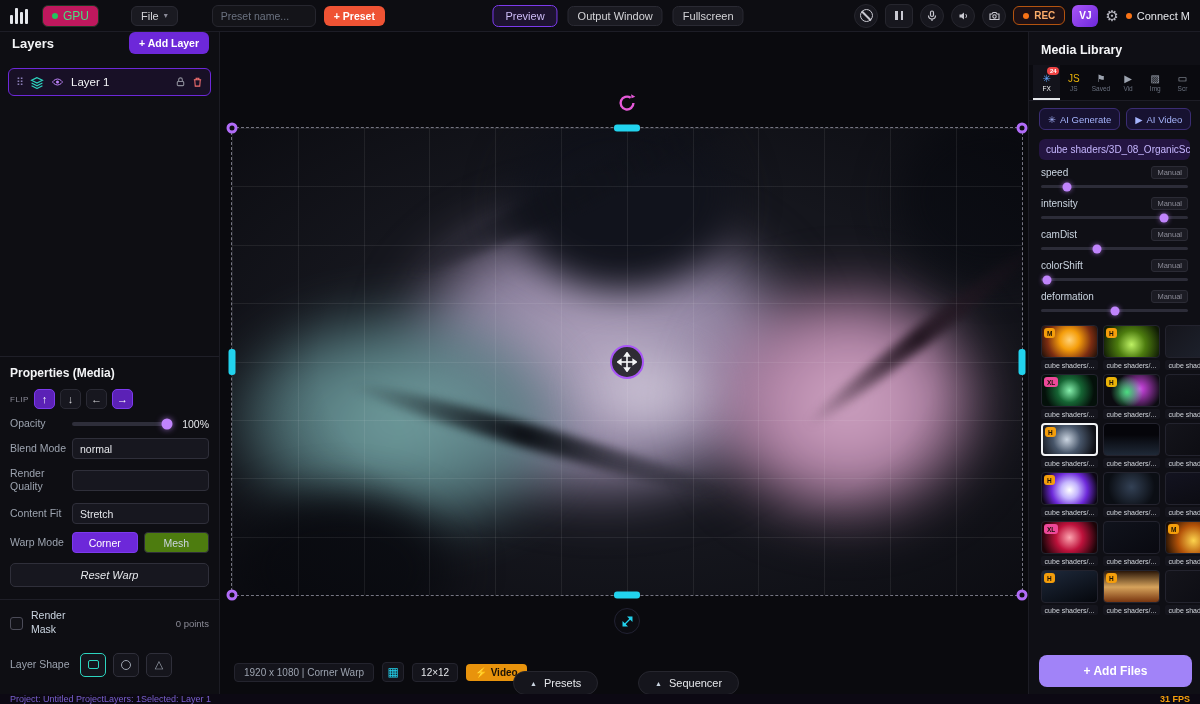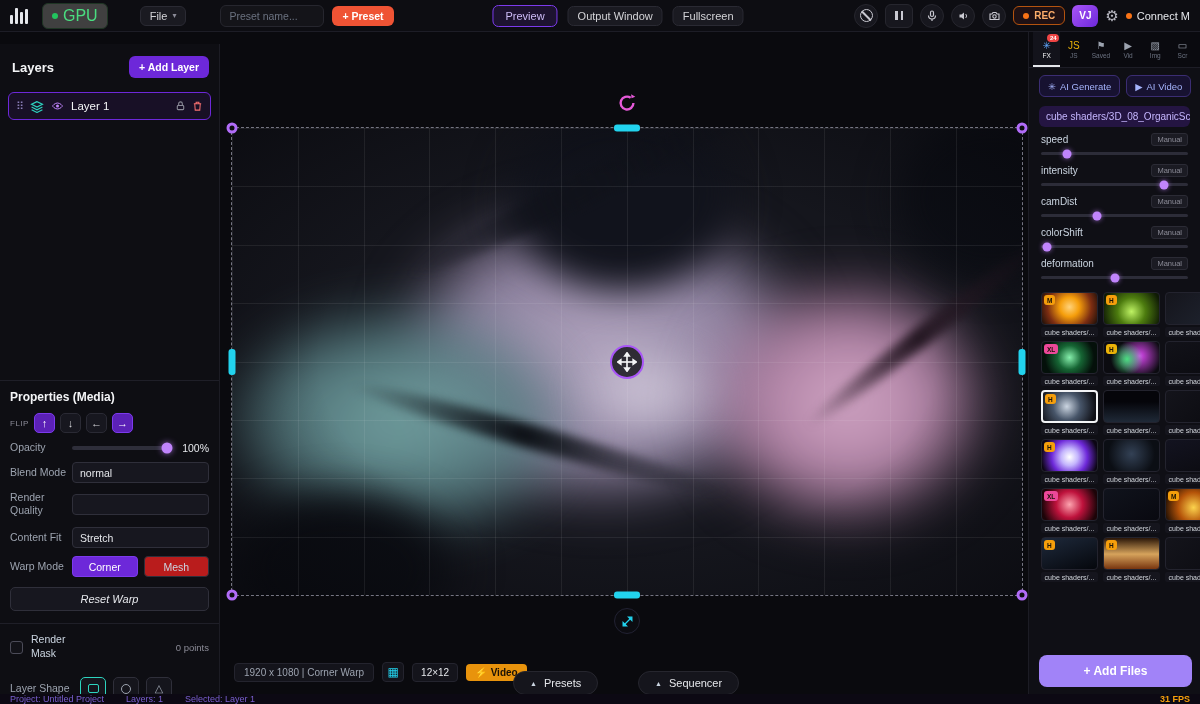--- a/index.html
+++ b/index.html
@@ -6,21 +6,21 @@
   html,body { width:1200px; height:704px; overflow:hidden; background:#0a0a0e;
     font-family:"Liberation Sans", sans-serif; color:#e5e7eb; }
 
   
   .topbar { position:absolute; top:0; left:0; right:0; height:32px; background:#0d0d12;
     border-bottom:1px solid #1d1d26; display:flex; align-items:center; padding:0 10px; z-index:80; }
   .logo { display:flex; align-items:flex-end; gap:2px; height:16px; margin-right:14px; }
   .logo i { display:block; width:3px; background:#e5e7eb; border-radius:1px; }
   .pill { display:inline-flex; align-items:center; gap:5px; background:#1a1a21; border:1px solid #2a2a33;
     border-radius:6px; padding:3px 9px; font-size:11px; color:#d4d4d8; cursor:pointer; white-space:nowrap; }
-  .gpu-pill { background:#404040; border-color:#1f3524; color:#4ade80; font-size:16px; }
+  .gpu-pill { background:#be185d; border-color:#1f3524; color:#4ade80; font-size:12px; }
   .dot { width:6px; height:6px; border-radius:50%; display:inline-block; }
   .g-dot { background:#22c55e; } .o-dot { background:#f97316; }
   .preset-input { background:#141419; border:1px solid #26262e; border-radius:6px; height:22px; width:104px;
     color:#d4d4d8; font-size:10.5px; padding:0 8px; margin-left:34px; }
   .preset-input::placeholder { color:#6b7280; }
   .preset-btn { background:#ef5334; border:none; border-radius:6px; color:#fff; font-size:10.5px; font-weight:700;
     padding:4px 10px; margin-left:8px; cursor:pointer; }
   .center-group { position:absolute; left:50%; transform:translateX(-50%); display:flex; gap:10px; align-items:center;padding-left:36px; }
   .preview-btn { background:rgba(124,58,237,.14); border:1px solid #7c3aed; color:#cdbcf8; border-radius:6px;
     font-size:11px; padding:4px 12px; cursor:pointer; }
@@ -32,21 +32,21 @@
   .no-circle::after { content:""; position:absolute; left:-1px; top:4.5px; width:13px; height:1.5px;
     background:#c9c9d1; transform:rotate(45deg); }
   .pause-bars { display:flex; gap:3px; } .pause-bars i { width:2.5px; height:9px; background:#c9c9d1; }
   .rec-pill { background:#1f1114; border:1px solid #b4530f; color:#fdad6a; font-size:10px; font-weight:700; }
   .vj-badge { width:26px; height:22px; border-radius:6px; background:linear-gradient(135deg,#a855f7,#6d28d9);
     color:#fff; font-size:10px; font-weight:700; display:flex; align-items:center; justify-content:center; cursor:pointer; }
   .gear { font-size:15px; color:#b9b9c3; cursor:pointer; line-height:1; }
   .connect { display:flex; align-items:center; gap:5px; font-size:11px; color:#e5e7eb; white-space:nowrap; cursor:pointer; }
 
   
-  .left-panel { position:absolute; top:44px; left:0; width:220px; bottom:10px; background:#0e0e13;
+  .left-panel { position:absolute; top:20px; left:0; width:220px; bottom:10px; background:#0e0e13;
     border-right:1px solid #1c1c24; z-index:40; }
   .panel-head { display:flex; align-items:center; justify-content:space-between; padding:12px 10px 8px 12px; }
   .panel-head .t { font-size:13px; font-weight:700; color:#f3f4f6; }
   .add-layer { background:#6d28d9; color:#fff; border:none; border-radius:6px; font-size:10.5px; font-weight:600;
     padding:5px 10px; cursor:pointer; }
   .layer-row { margin:6px 8px; height:28px; background:#181026; border:1px solid #6d28d9; border-radius:6px;
     display:flex; align-items:center; gap:6px; padding:0 7px; cursor:pointer; }
   .drag { color:#8b7fb8; font-size:11px; cursor:grab; }
   .lname { font-size:11.5px; color:#f3f4f6; flex:1; }
   .props { position:absolute; left:0; right:0; top:336px; bottom:0; border-top:1px solid #1f1f28; padding:9px 10px 0; overflow:hidden; }
@@ -57,21 +57,21 @@
   .fbtn { width:21px; height:20px; margin-right:5px; border-radius:5px; background:#17171f; border:1px solid #2a2a34;
     color:#d4d4d8; font-size:11px; display:flex; align-items:center; justify-content:center; cursor:pointer; }
   .fbtn.on { background:#5b21b6; border-color:#7c3aed; color:#fff; }
   .slider { position:relative; height:4px; background:#2e2e3a; border-radius:2px; flex:1; margin-right:8px; cursor:pointer; }
   .knob { position:absolute; top:50%; width:11px; height:11px; background:#c084fc; border-radius:50%;
     transform:translate(-50%,-50%); box-shadow:0 0 6px rgba(192,132,252,.7); }
   .pval { font-size:10.5px; color:#e5e7eb; width:34px; text-align:right; }
   .fieldbox { flex:1; height:21px; background:#17171f; border:1px solid #2f2f3a; border-radius:4px;
     font-size:10.5px; color:#e5e7eb; display:flex; align-items:center; padding:0 7px; cursor:pointer; }
   .warp-btn { flex:1; height:21px; border-radius:4px; font-size:10.5px; display:flex; align-items:center;
-    justify-content:center; cursor:pointer; background:#b91c1c; border:1px solid #2f2f3a; color:#cbd5e1; }
+    justify-content:center; cursor:pointer; background:#4d7c0f; border:1px solid #2f2f3a; color:#cbd5e1; }
   .warp-btn.on { background:#6d28d9; border-color:#7c3aed; color:#fff; margin-right:6px; }
   .reset-warp { width:100%; height:24px; background:#17171f; border:1px solid #2f2f3a; border-radius:5px;
     color:#e5e7eb; font-size:11px; cursor:pointer; margin:2px 0 8px;font-style:italic; }
   .divider { height:1px; background:#1f1f28; margin:4px -10px 9px; }
   .chk { width:13px; height:13px; border:1.5px solid #4b4b58; border-radius:3px; background:#121218;
     margin-right:8px; cursor:pointer; flex:0 0 13px; }
   .mask-label { font-size:10.5px; color:#cbd5e1; width:52px; line-height:1.3; }
   .points { margin-left:auto; font-size:9.5px; color:#8b8b97; }
   .shape-btn { width:26px; height:24px; border-radius:5px; background:#15151c; border:1px solid #2f2f3a;
     display:flex; align-items:center; justify-content:center; margin-right:7px; cursor:pointer; color:#9ca3af; }
@@ -141,21 +141,21 @@
   .mbadge { position:absolute; top:2px; left:2px; font-size:6.5px; font-weight:700; color:#1a1206;
     padding:0.5px 3px; border-radius:3px; line-height:9px; }
   .mlabel { font-size:7px; color:#d1d5db; background:#15151d; border-radius:2px; margin-top:2px; padding:1.5px 2px;
     text-align:center; white-space:nowrap; overflow:hidden; }
   .add-files { flex:0 0 32px; margin:7px 8px 7px 10px; background:#a183f8; border:none; border-radius:8px;
     color:#fff; font-size:12px; font-weight:700; cursor:pointer; }
 
   
   .status-strip { position:absolute; left:0; right:0; bottom:0; height:10px; background:#0c0913; z-index:90;
     display:flex; align-items:center; justify-content:space-between; padding:0 10px; overflow:hidden; }
-  .status-left { display:flex; gap:22px; font-size:9px; color:#7a5fd0; white-space:nowrap; }
+  .status-left { display:flex; font-size:9px; color:#7a5fd0; white-space:nowrap; }
   .fps { font-size:9px; font-weight:700; color:#f59e0b; white-space:nowrap; }
   svg { display:block; }
 </style>
 </head>
 <body>
 
 <div class="topbar">
   <span class="logo">
     <i style="height:9px"></i>
       <i style="height:16px"></i>
@@ -392,20 +392,21 @@
     <span class="chev">▲</span>
     <span>Presets</span>
   </button>
   <button class="dock-btn" style="left:418px">
     <span class="chev">▲</span>
     <span>Sequencer</span>
   </button>
 </div>
 
 <div class="right-panel">
+  <div class="ml-title">Media Library</div>
   <div class="mtabs">
       <div class="mtab active">
         <span class="mtab-ico" style="color:#60a5fa">✳</span>
         <span class="mtab-badge">24</span>
         <span class="mtab-label">FX</span>
       </div>
       <div class="mtab">
         <span class="mtab-ico" style="color:#eab308">JS</span>
         <span class="mtab-label">JS</span>
       </div>

